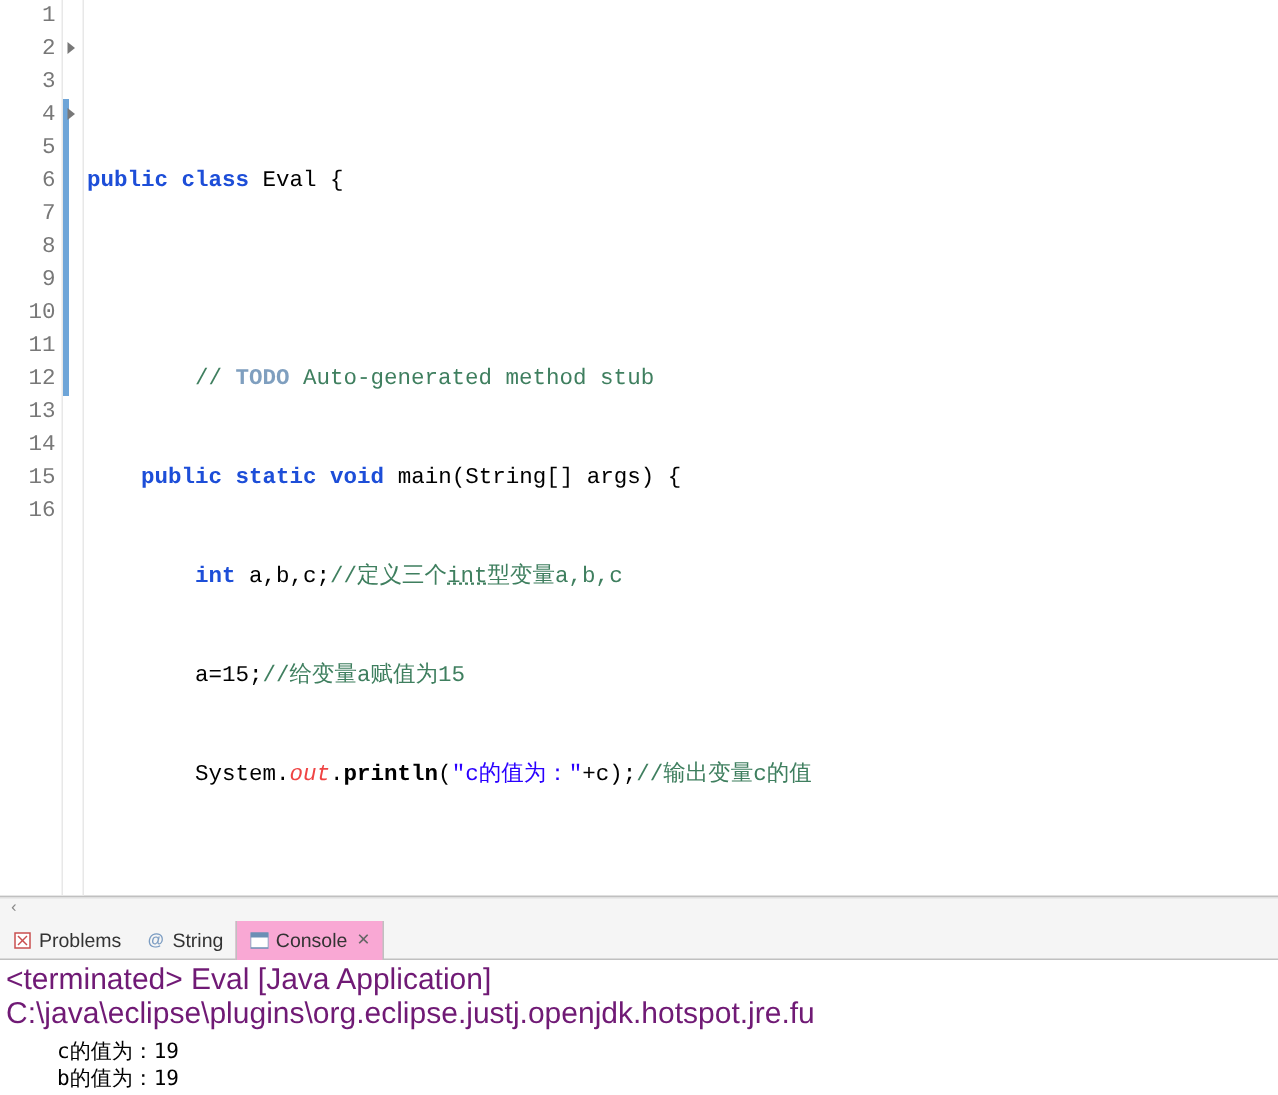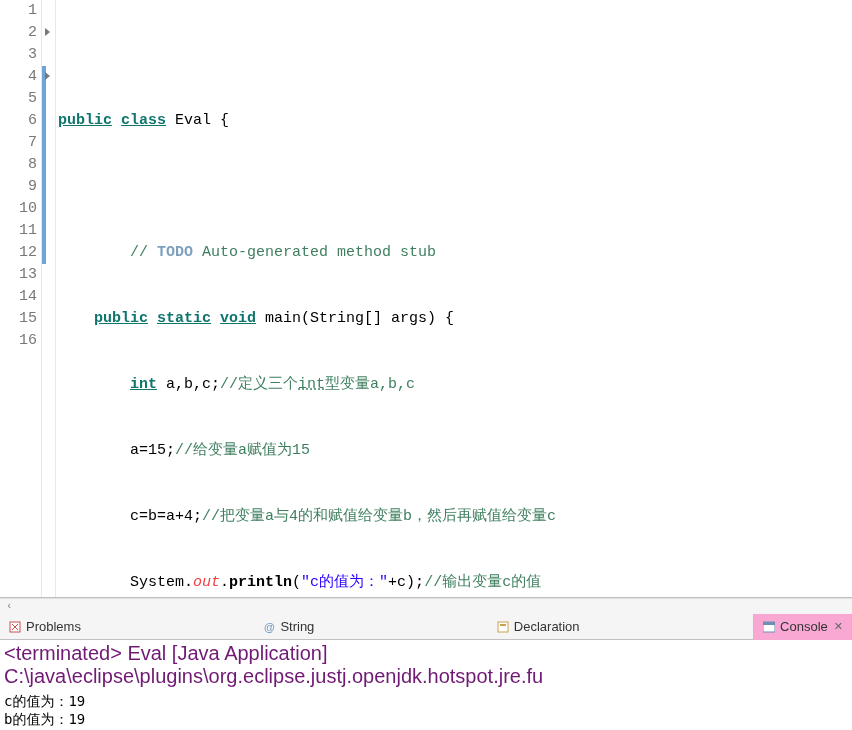--- a/index.html
+++ b/index.html
@@ -53,21 +53,21 @@
   .code {
     flex: 1;
     line-height: 22px;
     font-size: 15px;
     white-space: pre;
     padding-left: 2px;
     position: relative;
     overflow-x: auto;
   }
   .code .line { height: 22px; }
-  .kw { color: #0f766e; font-weight: bold; text-decoration: underline; }
+  .kw { color: #1d4ed8; font-weight: bold; }
   .cm { color: #3f7f5f; }
   .todo { color: #7f9fbf; font-weight: bold; }
   .str { color: #2a00ff; }
   .it { color: #ef4444; font-style: italic; }
   .fn { font-weight: bold; }
   .plain { color: #000; }
   .underline-int { text-decoration: underline dotted #3f7f5f; }
   .scroll-hint {
     height: 16px;
     background: #f5f5f5;
@@ -79,21 +79,20 @@
   }
   .scroll-hint::before { content: "‹"; }
   .tabs-row {
     display: flex;
     align-items: center;
     background: #f5f5f5;
     border-bottom: 1px solid #c0c0c0;
     height: 26px;
     font-family: "Segoe UI", Tahoma, sans-serif;
     font-size: 13px;
-    justify-content: space-between;
   }
   .tab {
     display: flex;
     align-items: center;
     padding: 0 8px;
     height: 26px;
     gap: 4px;
     color: #333;
     cursor: pointer;
   }
@@ -114,20 +113,21 @@
     color: #701a75;
     padding: 2px 4px;
     font-size: 20px;
   }
   .console-out {
     font-family: Consolas, monospace;
     font-size: 14px;
     color: #000;
     padding: 2px 4px;
     line-height: 18px;
+    margin-left: 34px;
   }
   .editor-wrap {
     display: flex;
     flex-direction: column;
     flex: 1;
     overflow: hidden;
   }
 </style>
 </head>
 <body>
@@ -192,21 +192,20 @@
       <div class="mk"></div>
     </div>
     <div class="code">
       <div class="line"> </div>
       <div class="line"><span class="kw">public</span> <span class="kw">class</span><span class="plain"> Eval {</span></div>
       <div class="line"> </div>
       <div class="line">        <span class="cm">// </span><span class="todo">TODO</span><span class="cm"> Auto-generated method stub</span></div>
       <div class="line">    <span class="kw">public</span> <span class="kw">static</span> <span class="kw">void</span><span class="plain"> main(String[] args) {</span></div>
       <div class="line">        <span class="kw">int</span><span class="plain"> a,b,c;</span><span class="cm">//定义三个</span><span class="cm underline-int">int</span><span class="cm">型变量a,b,c</span></div>
       <div class="line">        <span class="plain">a=15;</span><span class="cm">//给变量a赋值为15</span></div>
-      <div class="line">        <span class="plain">c=b=a+4;</span><span class="cm">//把变量a与4的和赋值给变量b，然后再赋值给变量c</span></div>
       <div class="line">        <span class="plain">System.</span><span class="it">out</span><span class="plain">.</span><span class="fn">println</span><span class="plain">(</span><span class="str">"c的值为："</span><span class="plain">+c);</span><span class="cm">//输出变量c的值</span></div>
       
       
       
       
       
       
       
     </div>
   </div>
@@ -222,29 +221,20 @@
             <line x1="3" y1="3" x2="9" y2="9" stroke="#c94f4f"></line>
             <line x1="9" y1="3" x2="3" y2="9" stroke="#c94f4f"></line>
           </svg>
         </span>
       <span>Problems</span>
     </div>
     <div class="tab">
       <span class="ico" style="color:#7b9cc2;font-weight:bold;font-size:11px;">@</span>
       <span>String</span>
     </div>
-    <div class="tab">
-      <span class="ico">
-          <svg width="12" height="12">
-            <rect x="1" y="1" width="10" height="10" fill="#fff" stroke="#c9a24f"></rect>
-            <rect x="3" y="3" width="6" height="2" fill="#c9a24f"></rect>
-          </svg>
-        </span>
-      <span>Declaration</span>
-    </div>
     <div class="tab active">
       <span class="ico">
           <svg width="12" height="12">
             <rect x="0" y="1" width="12" height="10" fill="#fff" stroke="#6b8fb5"></rect>
             <rect x="0" y="1" width="12" height="3" fill="#6b8fb5"></rect>
           </svg>
         </span>
       <span>Console</span>
       <span class="close-x">✕</span>
     </div>

